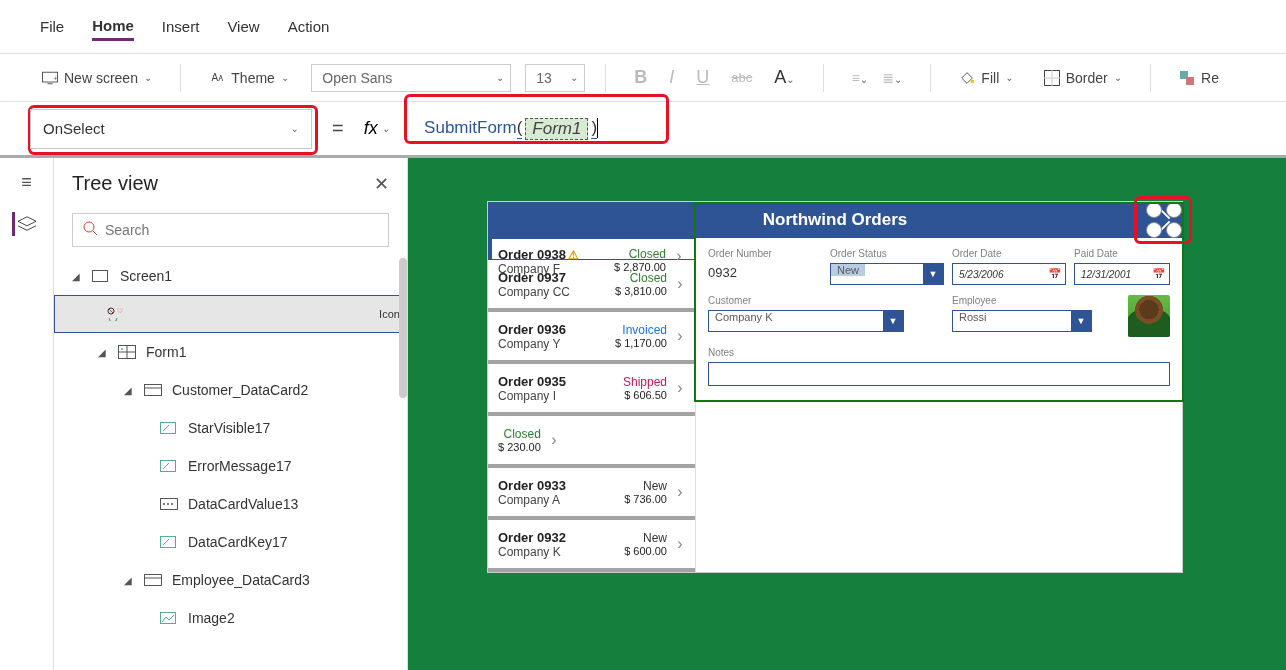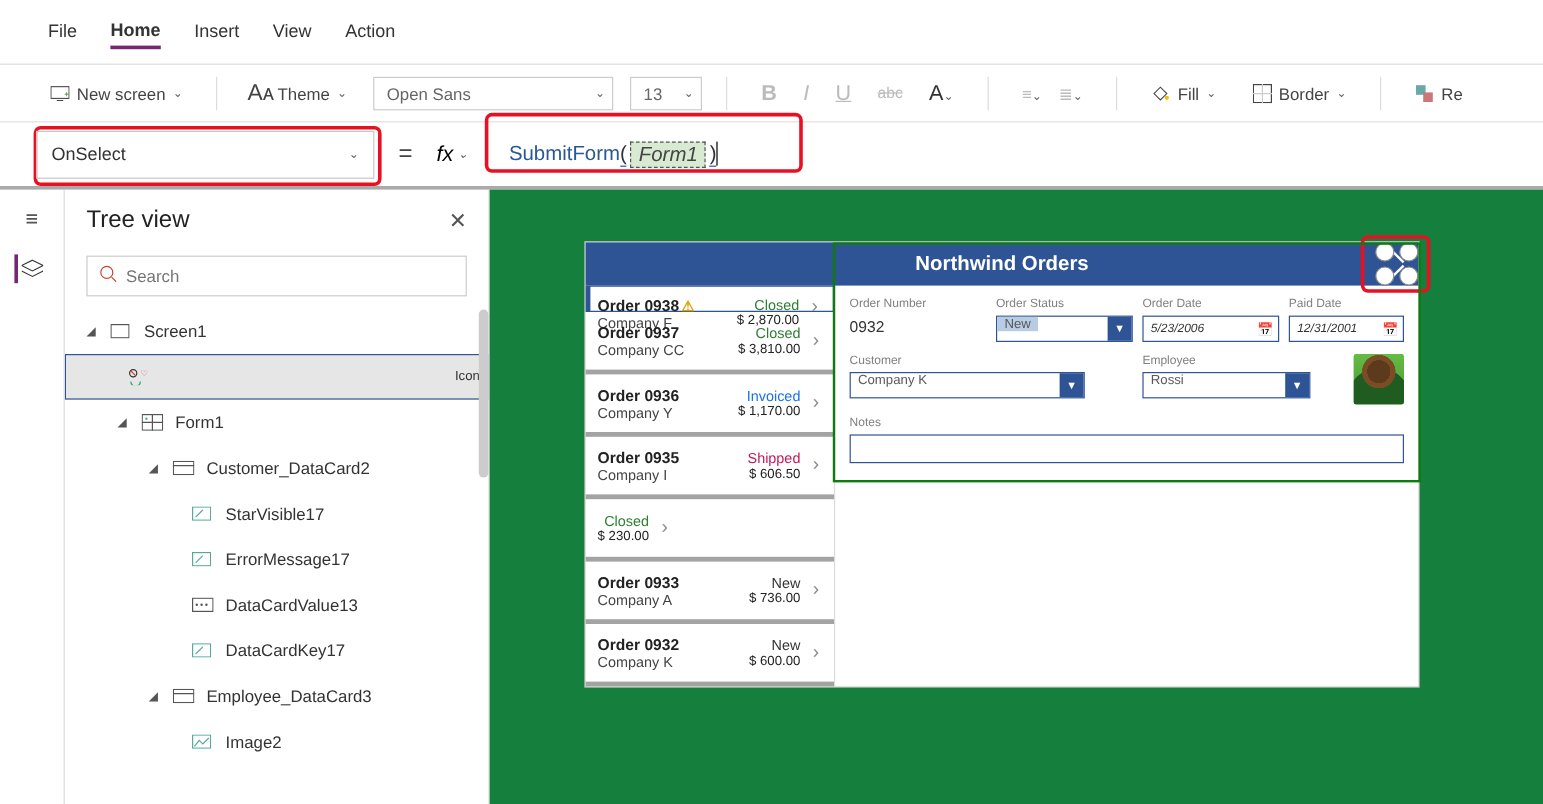--- a/index.html
+++ b/index.html
@@ -116,21 +116,21 @@
           <rect x="0.5" y="0.5" width="17" height="11" fill="none" stroke="#444"></rect>
           <line x1="6" y1="13.5" x2="12" y2="13.5" stroke="#444"></line>
           <text x="13" y="10" font-size="8" fill="#2e7d32">+</text>
         </svg>
     </span>
     <span>New screen</span>
     <span class="caret">⌄</span>
   </div>
   <div class="divider"></div>
   <div class="group btn-plain">
-    <span class="icon-sm" style="font-size:19px;">Aᴀ</span>
+    <span class="icon-sm" style="font-size:10px;">Aᴀ</span>
     <span>Theme</span>
     <span class="caret">⌄</span>
   </div>
   <div class="dropdown" style="width:200px">
     <span>Open Sans</span>
     <span class="chev">⌄</span>
   </div>
   <div class="dropdown" style="width:60px">
     <span>13</span>
     <span class="chev">⌄</span>

